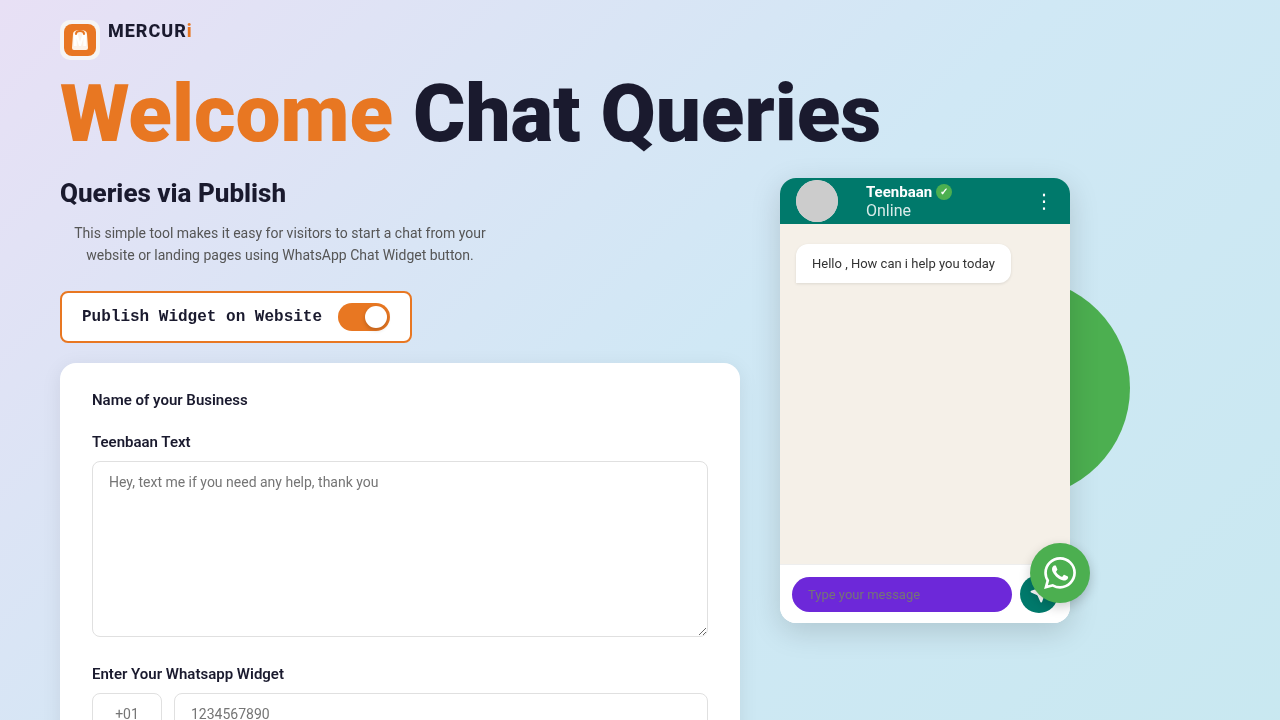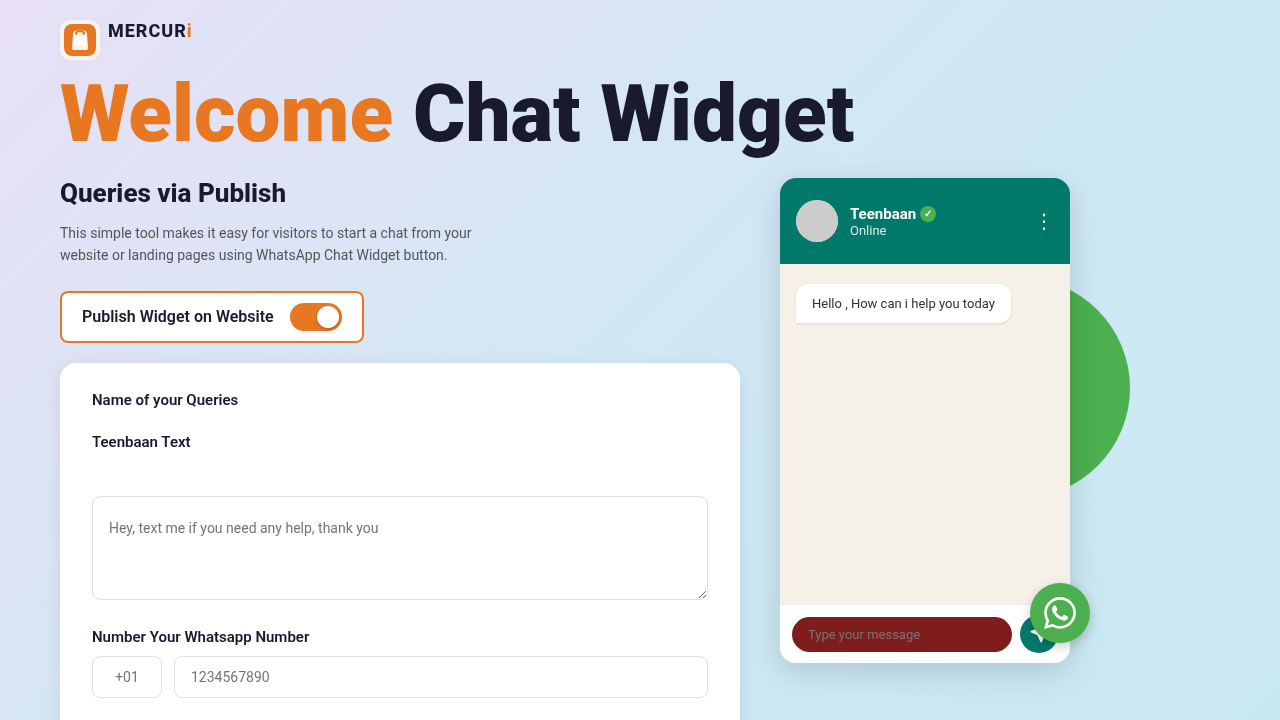--- a/index.html
+++ b/index.html
@@ -68,20 +68,21 @@
       color: #1a1a2e;
       margin-bottom: 14px;
     }
 
     .section-description {
       font-size: 14px;
       color: #555;
       line-height: 1.6;
       margin-bottom: 24px;
       max-width: 440px;
+      text-align: center;
     }
 
     
     .publish-row {
       display: flex;
       align-items: center;
       margin-bottom: 20px;
     }
 
     .publish-widget-btn {
@@ -92,20 +93,21 @@
       border-radius: 8px;
       padding: 10px 20px;
       background: white;
       cursor: pointer;
     }
 
     .publish-label {
       font-size: 16px;
       font-weight: 600;
       color: #1a1a2e;
+      font-family: Liberation Mono, monospace;
     }
 
     .toggle-switch {
       position: relative;
       width: 52px;
       height: 28px;
     }
 
     .toggle-track {
       width: 52px;
@@ -154,28 +156,27 @@
       font-size: 14px;
       color: #999;
       outline: none;
       font-family: inherit;
     }
 
     .form-textarea {
       width: 100%;
       border: 1.5px solid #e0e0e0;
       border-radius: 8px;
-      padding: 23px 16px;
+      padding: 12px 16px;
       font-size: 14px;
       color: #999;
       outline: none;
       font-family: inherit;
-      height: 104px;
+      height: 176px;
       resize: vertical;
-      margin-top: 35px;
     }
 
     .phone-row {
       display: flex;
       gap: 12px;
     }
 
     .country-code-input {
       width: 70px;
       border: 1.5px solid #e0e0e0;
@@ -209,24 +210,24 @@
       border-radius: 16px;
       overflow: hidden;
       box-shadow: 0 8px 30px rgba(0,0,0,0.15);
       width: 290px;
       position: relative;
       z-index: 2;
     }
 
     .chat-header {
       background: #00796b;
-      padding: 22px 16px;
-      display: flex;
-      align-items: center;
-      gap: 12px;
+      padding: 2px 16px;
+      display: flex;
+      align-items: center;
+      gap: 28px;
     }
 
     .chat-avatar {
       width: 42px;
       height: 42px;
       border-radius: 50%;
       background: #e0e0e0;
       overflow: hidden;
       display: flex;
       align-items: center;
@@ -259,21 +260,21 @@
       background: #4CAF50;
       border-radius: 50%;
       display: inline-flex;
       align-items: center;
       justify-content: center;
       font-size: 10px;
       color: white;
     }
 
     .chat-status {
-      font-size: 13px;
+      font-size: 16px;
       color: rgba(255,255,255,0.85);
     }
 
     .chat-menu-icon {
       color: white;
       font-size: 20px;
       cursor: pointer;
     }
 
     .chat-body {
@@ -300,21 +301,21 @@
       background: white;
       padding: 10px 12px;
       display: flex;
       align-items: center;
       gap: 8px;
       border-top: 1px solid #eee;
     }
 
     .message-input-mock {
       flex: 1;
-      background: #7f1d1d;
+      background: #6d28d9;
       border-radius: 20px;
       padding: 10px 16px;
       font-size: 13px;
       color: #aaa;
       border: none;
       outline: none;
       font-family: inherit;
     }
 
     .send-btn {
@@ -373,21 +374,21 @@
         <path d="M16 14 Q16 11 20 11 Q24 11 24 14" stroke="#e87722" stroke-width="2" fill="none" stroke-linecap="round"></path>
       </svg>
       <div>
         <span style="font-size:18px;font-weight:800;color:#1a1a2e;letter-spacing:1px;">MERCUR</span><span style="font-size:18px;font-weight:800;color:#e87722;">i</span>
       </div>
     </div>
   </div>
 
   <div class="hero-title">
     <span class="whatsapp-part">Welcome</span>
-    <span class="chat-widget-part">Chat Widget</span>
+    <span class="chat-widget-part">Chat Queries</span>
   </div>
 
   <div class="main-content">
 
     <div class="left-panel">
 
       <h2 class="section-title">Queries via Publish</h2>
       <p class="section-description">This simple tool makes it easy for visitors to start a chat from your website or landing pages using WhatsApp Chat Widget button.</p>
 
       <div class="publish-row">
@@ -397,30 +398,30 @@
             <div class="toggle-track">
               <div class="toggle-knob"></div>
             </div>
           </div>
         </div>
       </div>
 
       <div class="form-card">
 
         <div class="form-group">
-          <label class="form-label">Name of your Queries</label>
+          <label class="form-label">Name of your Business</label>
         </div>
 
         <div class="form-group">
           <label class="form-label">Teenbaan Text</label>
           <textarea class="form-textarea" placeholder="Hey, text me if you need any help, thank you" style=""></textarea>
         </div>
 
         <div class="form-group">
-          <label class="form-label">Number Your Whatsapp Number</label>
+          <label class="form-label">Enter Your Whatsapp Widget</label>
           <div class="phone-row">
             <input class="country-code-input" type="text" placeholder="+01" style="">
             <input class="phone-number-input" type="text" placeholder="1234567890" style="">
           </div>
         </div>
 
       </div>
     </div>
 
     <div class="right-panel">

